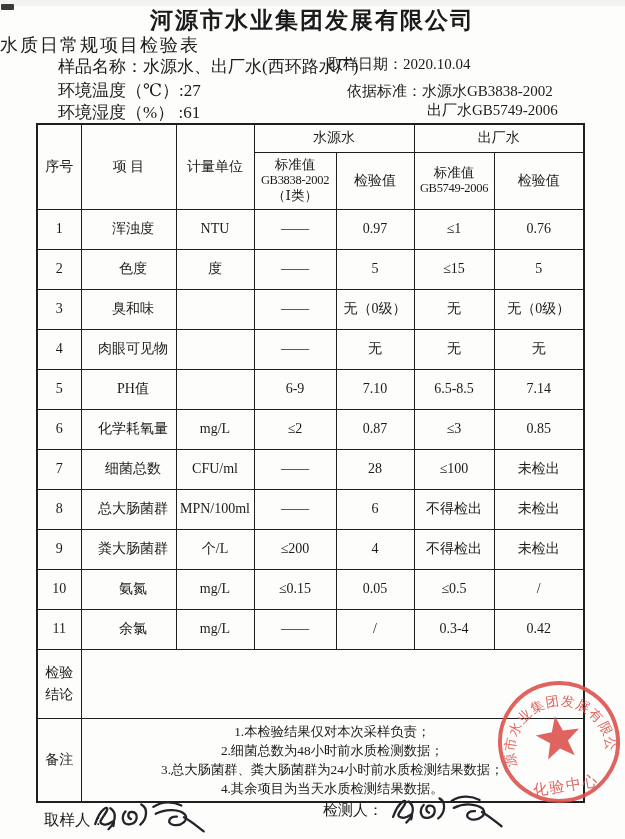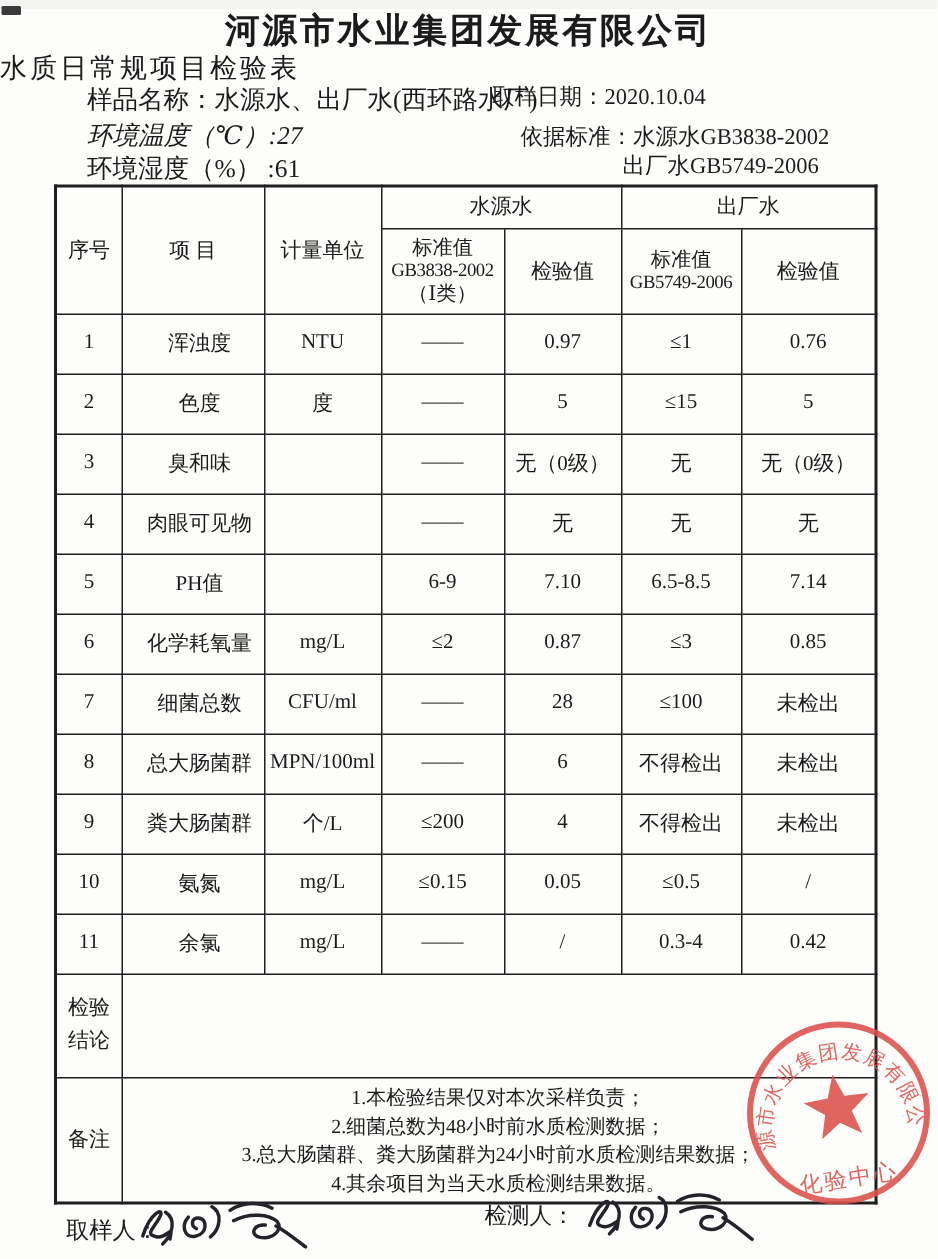--- a/index.html
+++ b/index.html
@@ -58,25 +58,25 @@
 
 <div class="top-strip"></div>
 <div class="corner-mark"></div>
 
 <div class="company-title">河源市水业集团发展有限公司</div>
 <div class="form-title">水质日常规项目检验表</div>
 
 <div class="info-line" style="top:55px;"><span>样品名称：</span><span>水源水、出厂水(西环路水厂)</span></div>
 <div class="info-right" style="left:328px; top:55px;"><span>取样日期：</span><span>2020.10.04</span></div>
 
-<div class="info-line" style="top:79px;font-style:italic;"><span>环境温度（℃）:</span><span>27</span></div>
+<div class="info-line" style="top:79px;"><span>环境温度（℃）:</span><span>27</span></div>
 <div class="info-right" style="left:347px; top:82px;"><span>依据标准：</span><span>水源水GB3838-2002</span></div>
 
 <div class="info-line" style="top:101px;"><span>环境湿度（%） :</span><span>61</span></div>
-<div class="info-right" style="left:415px; top:101px;font-family:Liberation Serif, serif;"><span>出厂水GB5749-2006</span></div>
+<div class="info-right" style="left:427px; top:101px;font-family:Liberation Serif, serif;"><span>出厂水GB5749-2006</span></div>
 
 <table class="report">
   <colgroup>
     <col style="width:44px">
       <col style="width:95px">
       <col style="width:78px">
     <col style="width:82px">
       <col style="width:78px">
       <col style="width:80px">
       <col style="width:90px">

